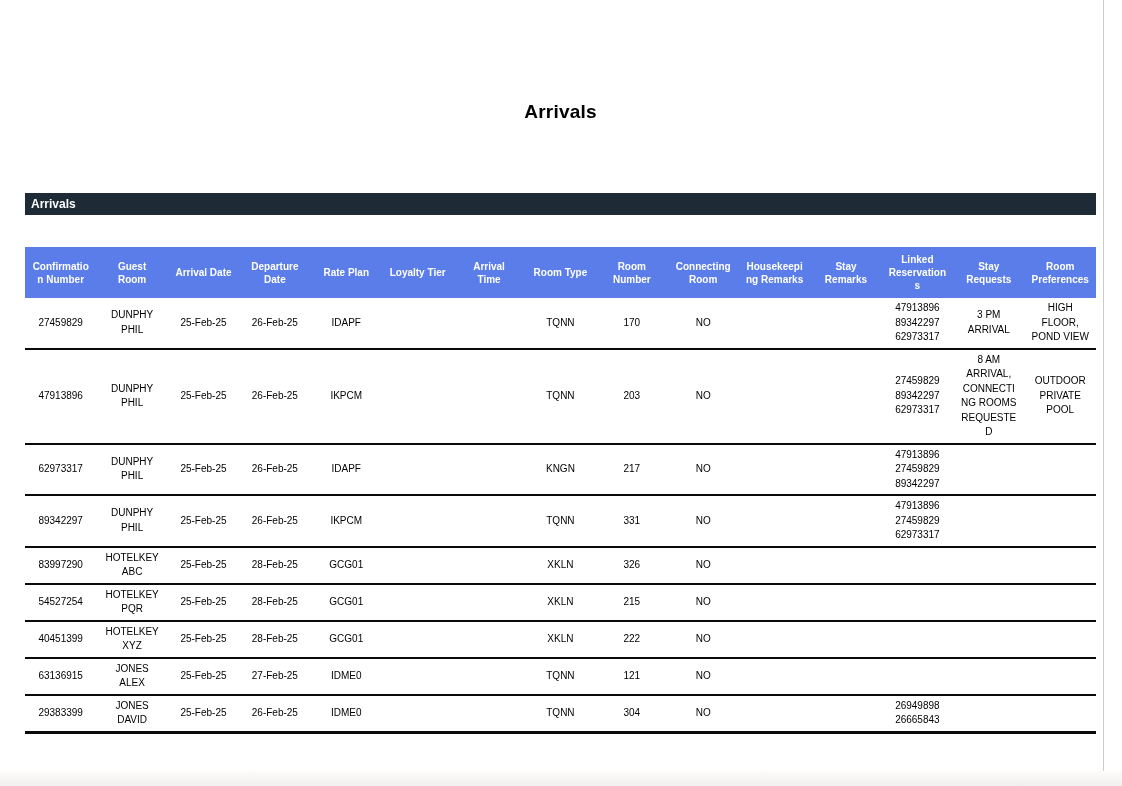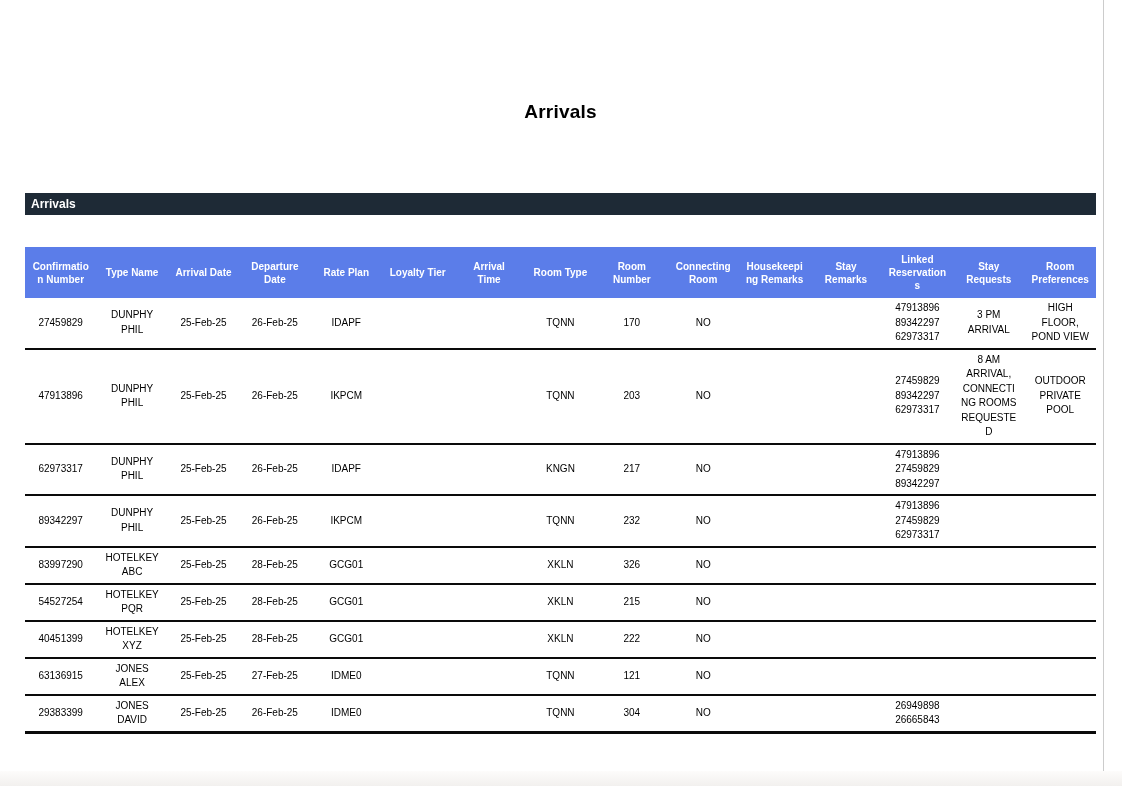--- a/index.html
+++ b/index.html
@@ -93,21 +93,21 @@
 <div class="page-title">Arrivals</div>
 
 <div class="table-wrap">
   <div class="section-bar">
     <span>Arrivals</span>
   </div>
   <table>
     <thead>
       <tr id="header-row">
           <th>Confirmation Number</th>
-          <th>Type Name</th>
+          <th>Guest Room</th>
           <th>Arrival Date</th>
           <th>Departure Date</th>
           <th>Rate Plan</th>
           <th>Loyalty Tier</th>
           <th>Arrival Time</th>
           <th>Room Type</th>
           <th>Room Number</th>
           <th>Connecting Room</th>
           <th>Housekeeping Remarks</th>
           <th>Stay Remarks</th>
@@ -176,21 +176,21 @@
         </tr>
         <tr>
           <td>89342297</td>
           <td>DUNPHY PHIL</td>
           <td>25-Feb-25</td>
           <td>26-Feb-25</td>
           <td>IKPCM</td>
           <td></td>
           <td></td>
           <td>TQNN</td>
-          <td>232</td>
+          <td>331</td>
           <td>NO</td>
           <td></td>
           <td></td>
           <td>47913896
 27459829
 62973317</td>
           <td></td>
           <td></td>
         </tr>
         <tr>

